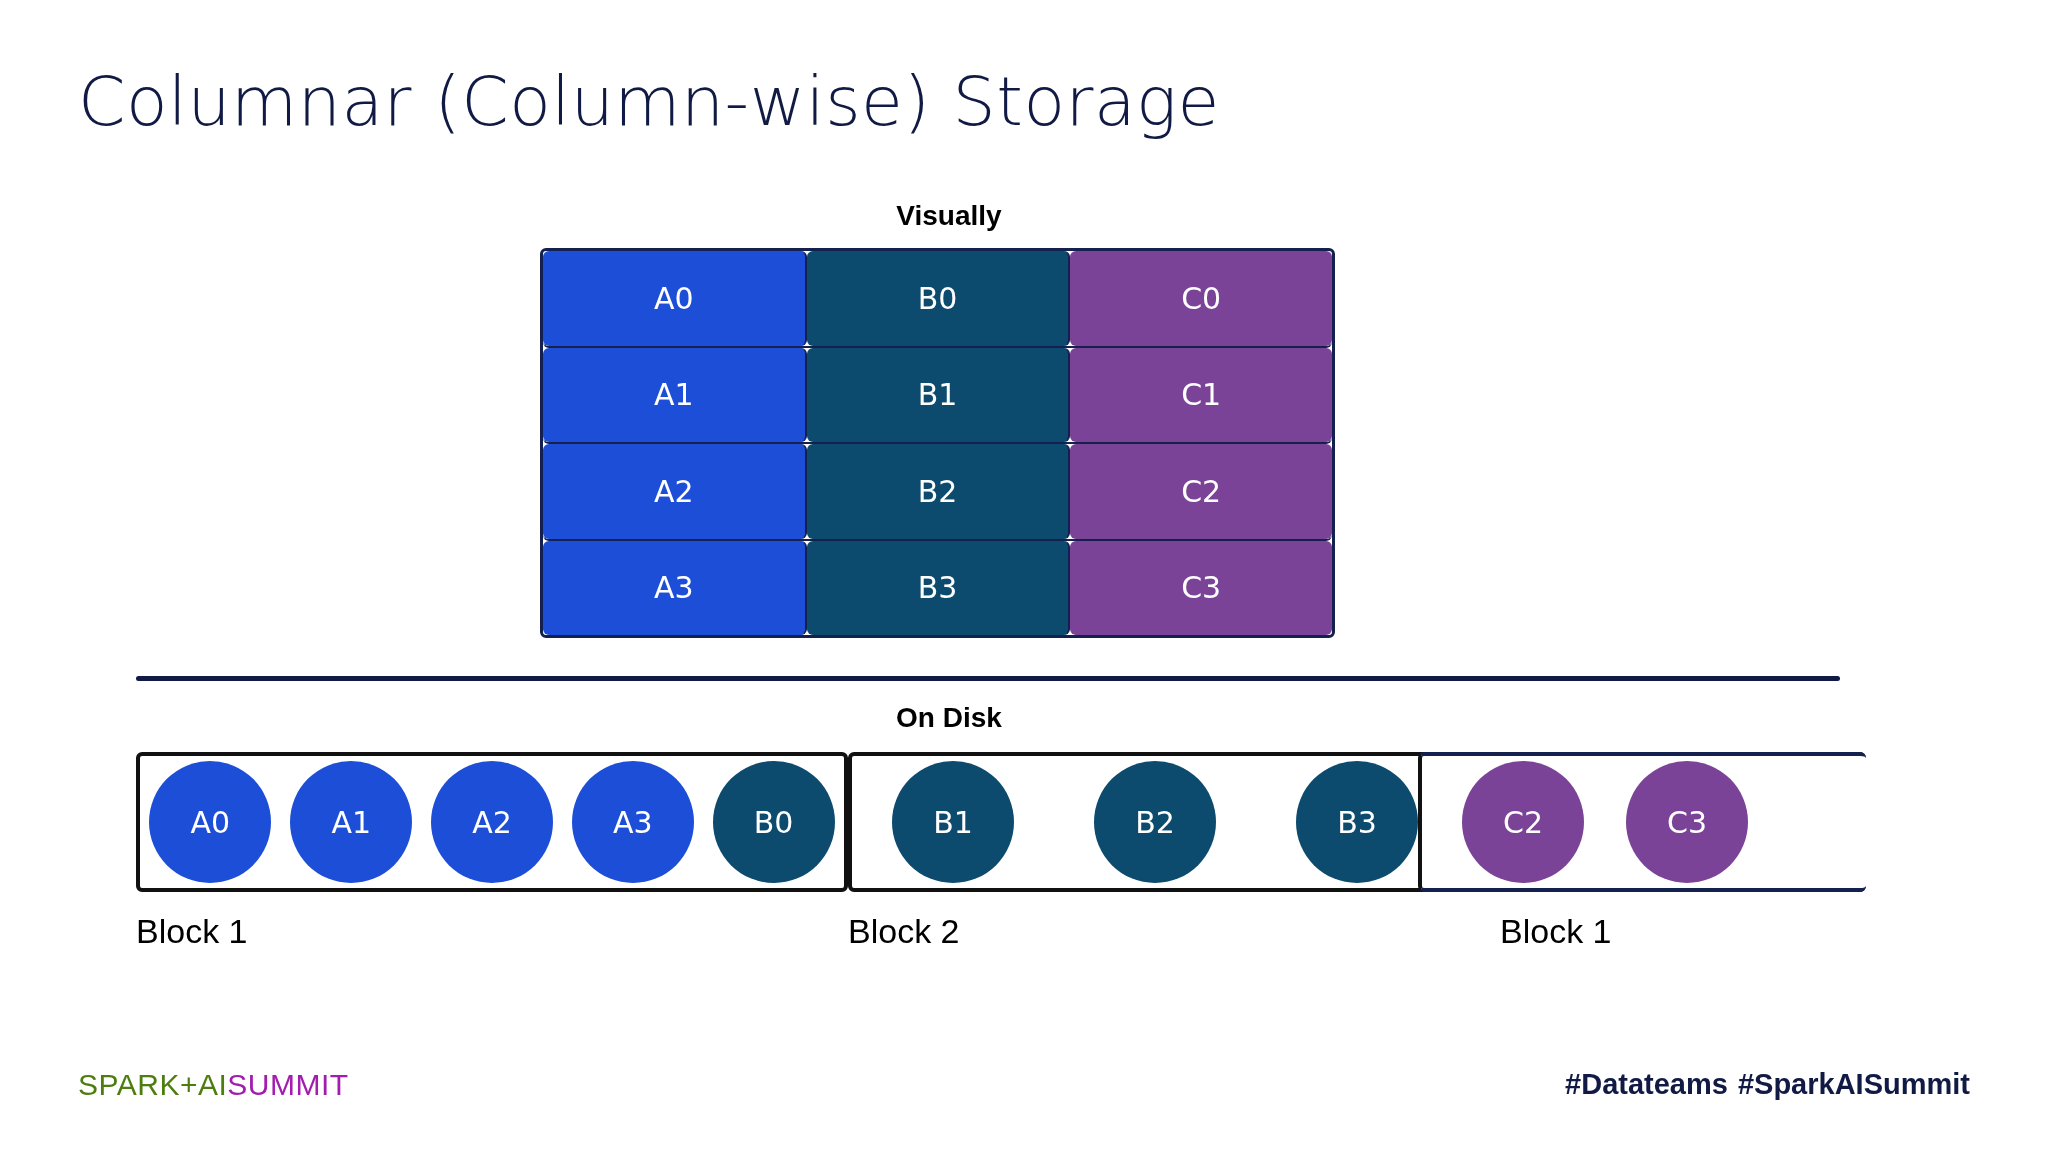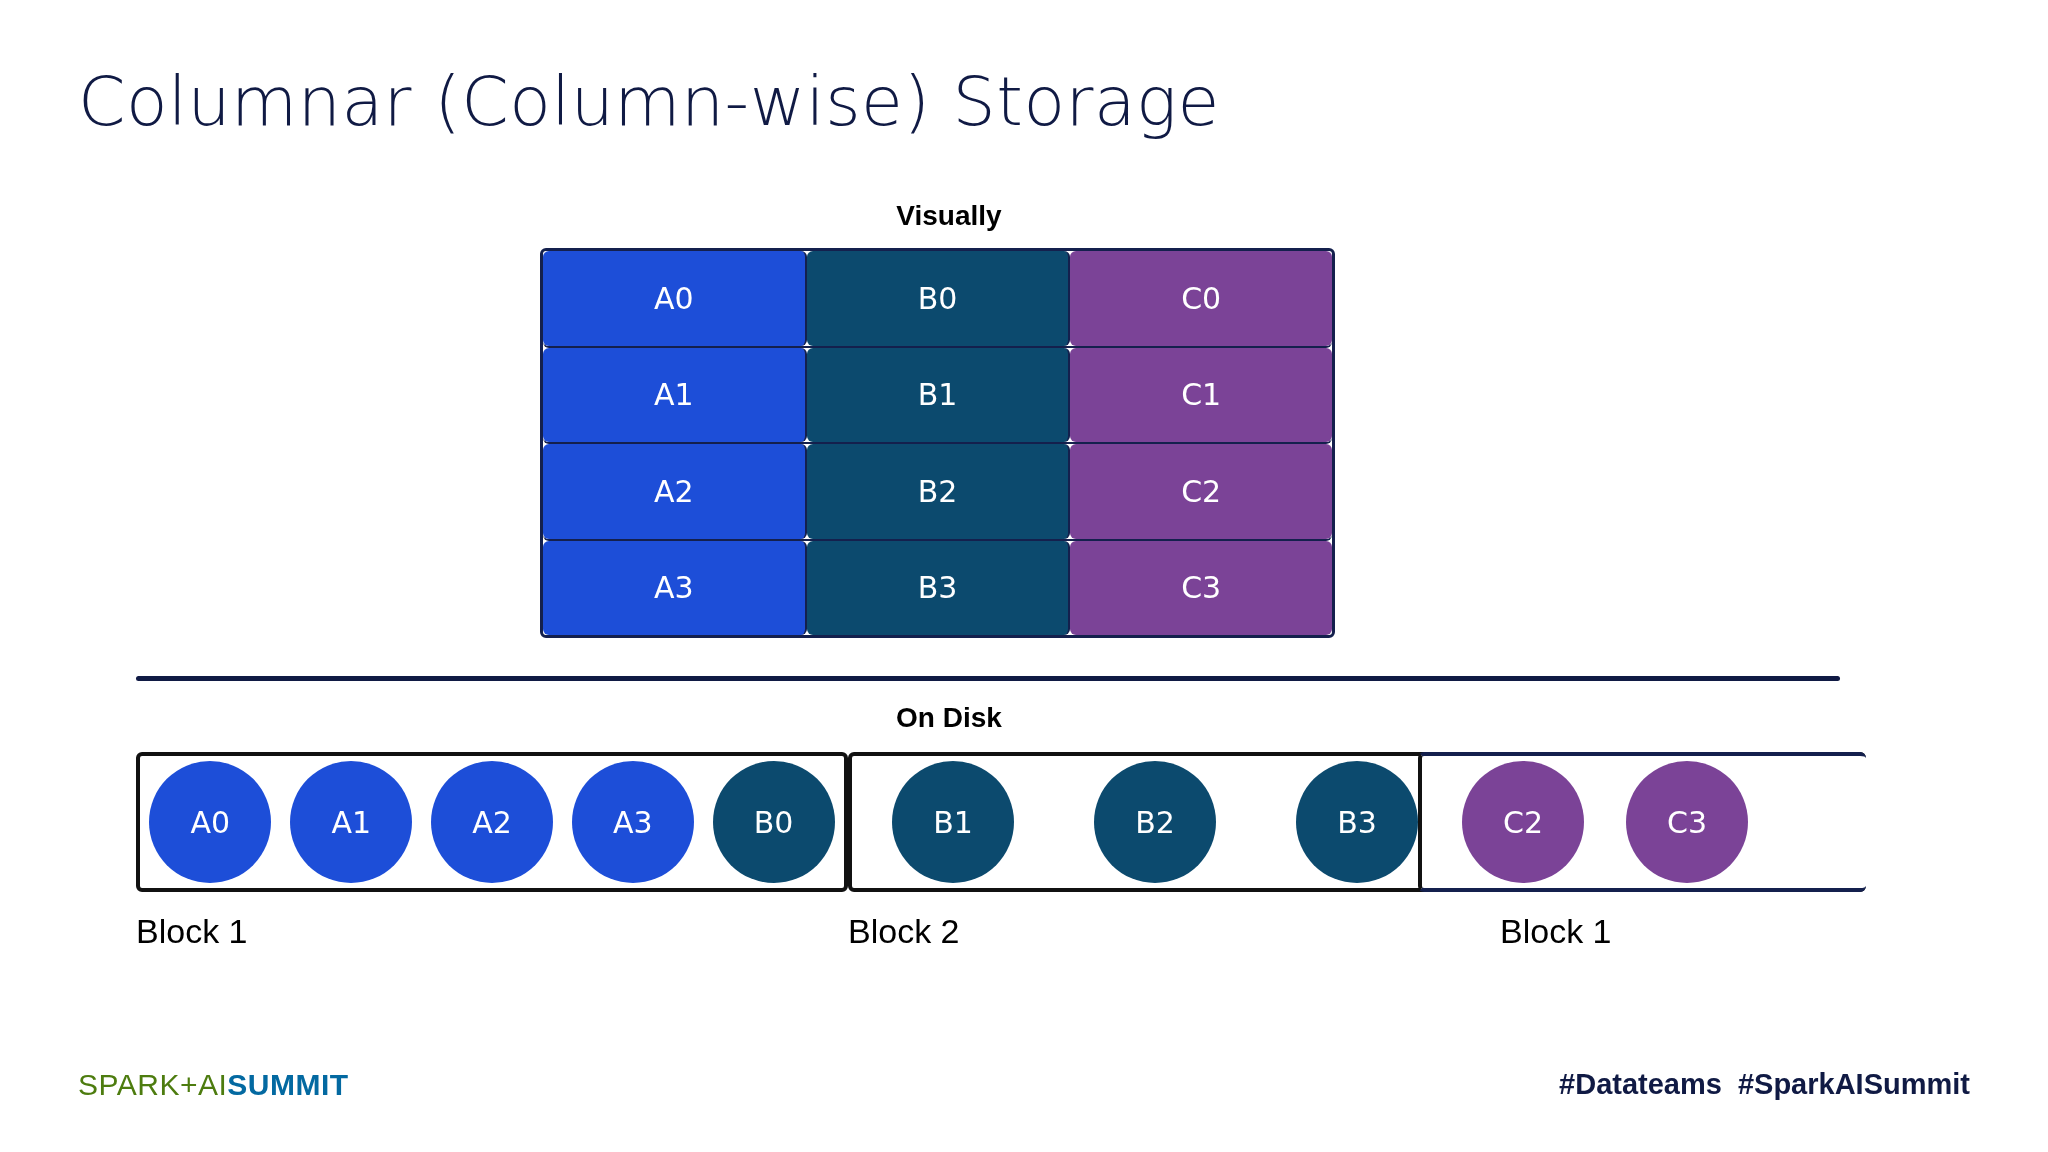--- a/index.html
+++ b/index.html
@@ -158,33 +158,33 @@
   .footer-logo {
     position: absolute;
     left: 78px;
     top: 1068px;
     font-size: 30px;
     letter-spacing: 0.5px;
     white-space: nowrap;
     font-family: "Liberation Sans", sans-serif;
   }
   .logo-strong { font-weight: normal; color: #4d7c0f; }
-  .logo-light  { font-weight: 700; color: #0369a1; }
+  .logo-light  { font-weight: 400; color: #a21caf; }
 
   .footer-tags {
     position: absolute;
     right: 78px;
     top: 1068px;
     font-size: 29px;
     font-weight: bold;
     color: #101a44;
     white-space: nowrap;
     font-family: "Liberation Sans", sans-serif;
   }
-  .footer-tags span { margin-left: 16px; }
+  .footer-tags span { margin-left: 10px; }
   .footer-tags span:first-child { margin-left: 0; }
 </style>
 </head>
 <body>
 
 <div id="slide">
 
   <h1 class="slide-title">Columnar (Column-wise) Storage</h1>
 
   <div class="section-caption" id="caption-visually">Visually</div>

